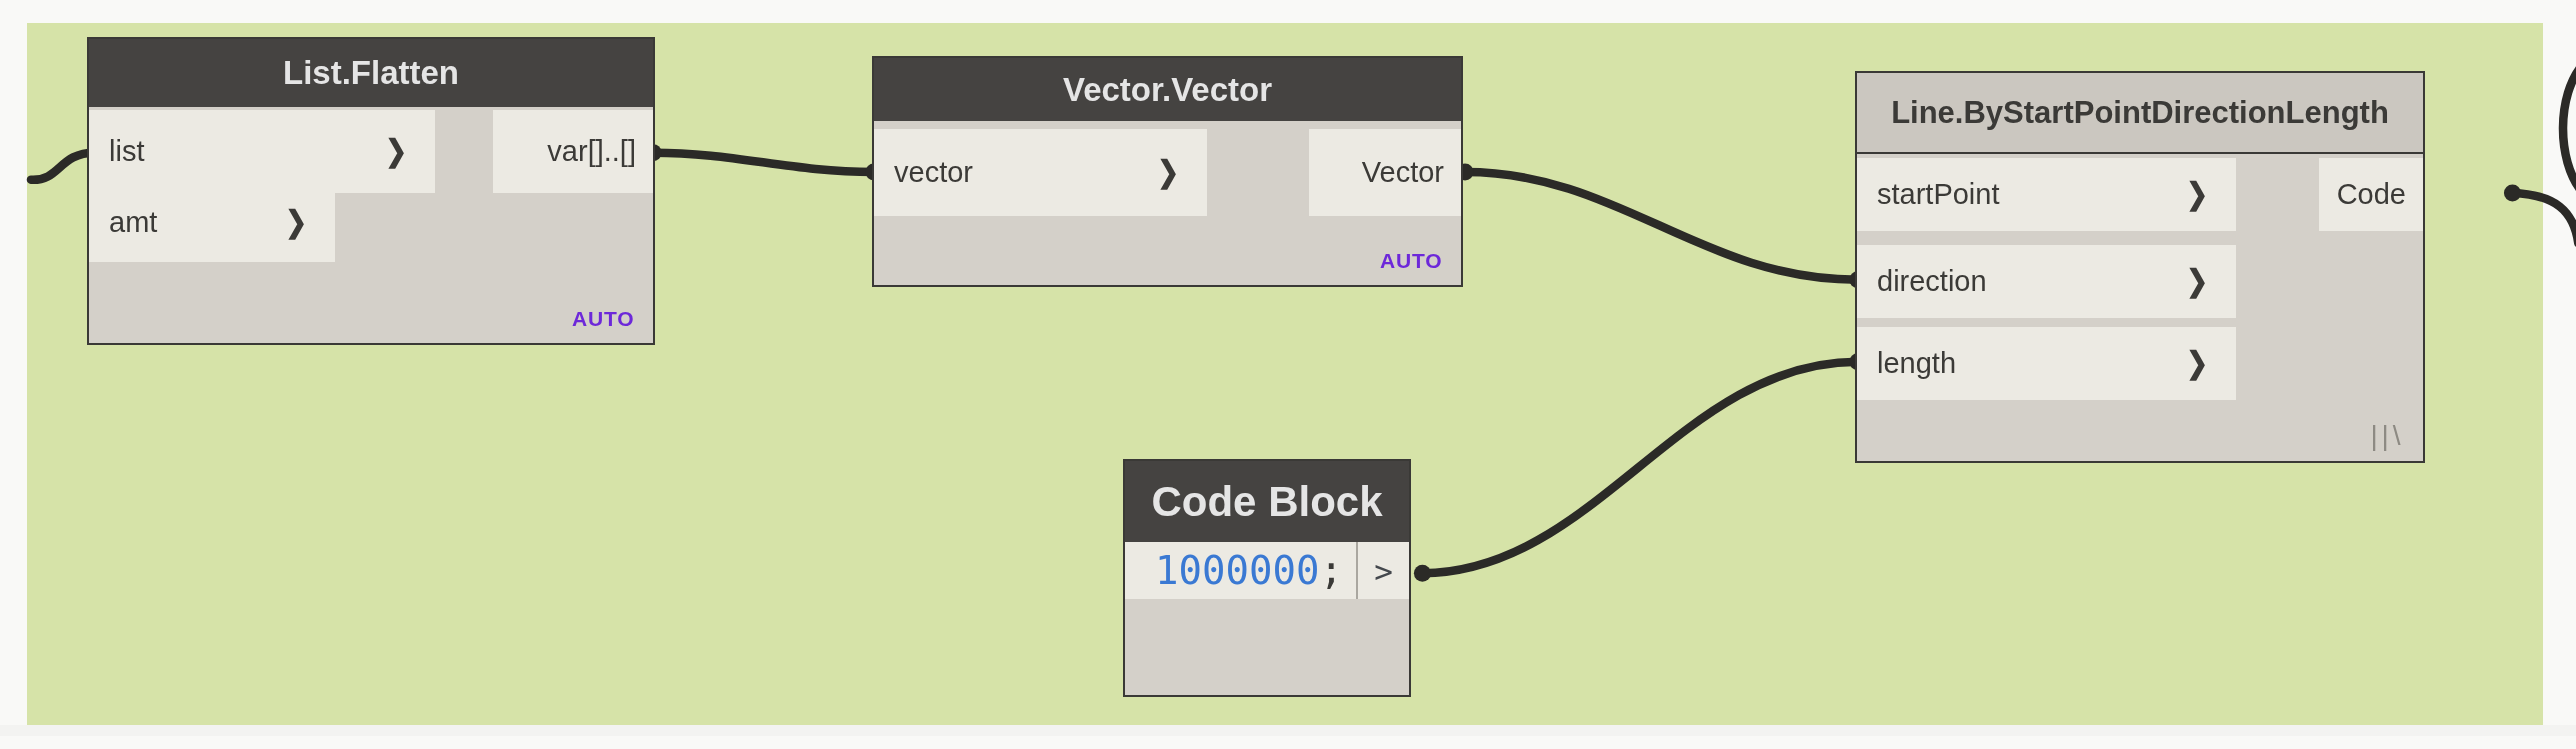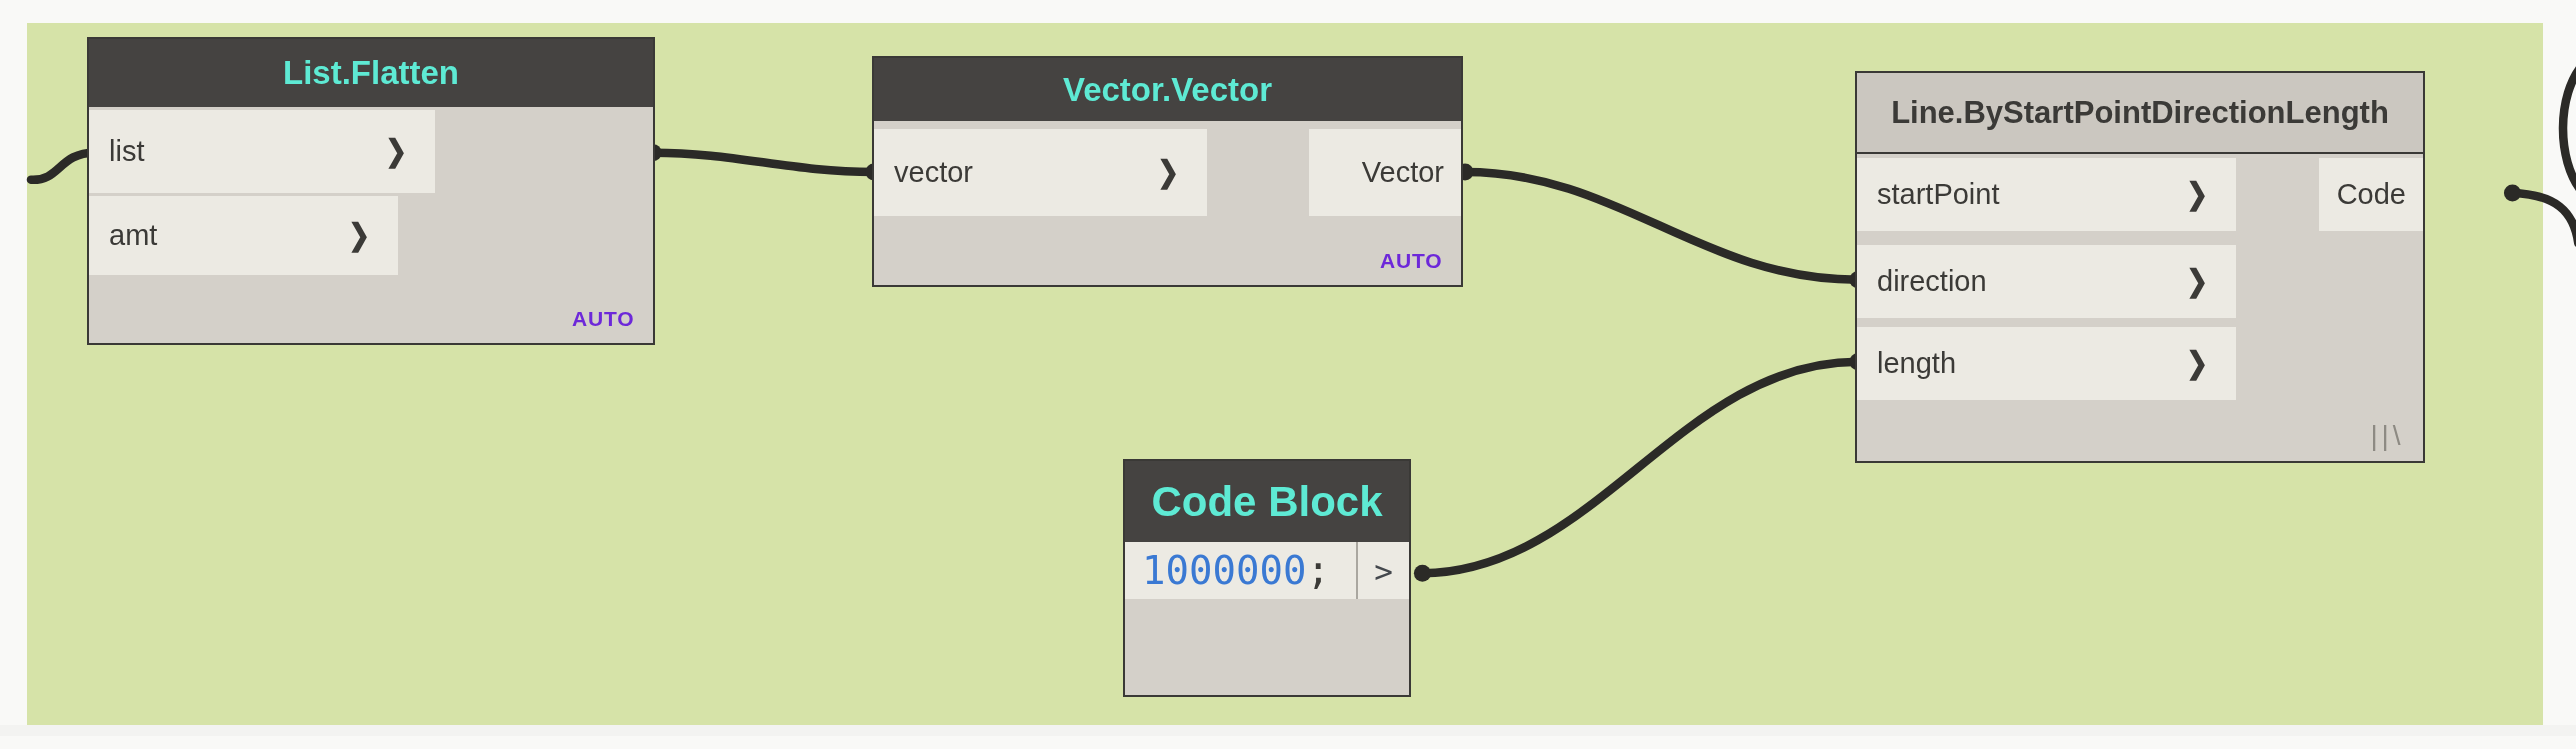--- a/index.html
+++ b/index.html
@@ -62,21 +62,21 @@
     left: 0;
     top: 0;
     width: 100%;
     display: flex;
     align-items: center;
     justify-content: center;
     box-sizing: border-box;
   }
   .nheader.dark {
     background: #454341;
-    color: #5eead4;
+    color: #e5e5e5;
   }
   .nheader.light {
     background: #cbc7c0;
     color: #3b3a37;
     border-bottom: 2.3px solid #3a3936;
   }
   .ntitle {
     font-weight: bold;
     font-size: 33px;
     white-space: nowrap;
@@ -123,21 +123,21 @@
     font-size: 28px;
     font-weight: normal;
     color: #8d8a83;
     letter-spacing: 3.9px;
     bottom: 9.3px;
   }
   
   .node1 { left: 87px; top: 37px;  width: 568px; height: 308px; }
   .node1 .nheader { height: 68px; }
   .node1 .row-list { top: 71px;  height: 83px; width: 346px; }
-  .node1 .row-amt  { top: 157px; height: 79px; width: 309px; }
+  .node1 .row-amt  { top: 144px; height: 79px; width: 246px; }
   .node1 .row-out  { top: 71px;  height: 83px; width: 160px; }
 
   .node2 { left: 872px; top: 56px; width: 591px; height: 231px; }
   .node2 .nheader { height: 63px; }
   .node2 .row-vector { top: 71px; height: 87px; width: 333px; }
   .node2 .row-out    { top: 71px; height: 87px; width: 152px; }
 
   .node3 { left: 1855px; top: 71px; width: 570px; height: 392px; padding-left: 45px; }
   .node3 .nheader { height: 81px; }
   .node3 .row-startpoint { top: 85px; height: 73px; width: 379px; }
@@ -160,20 +160,21 @@
   }
   .node4 .code-cell {
     width: 231px;
     display: flex;
     align-items: center;
     padding-left: 17px;
     box-sizing: border-box;
     font-family: "DejaVu Sans Mono", monospace;
     font-size: 39px;
     white-space: nowrap;
+    justify-content: center;
   }
   .node4 .code-value { color: #3a79d3; }
   .node4 .code-term  { color: #3b3a37; }
   .node4 .out-cell {
     flex: 1;
     border-left: 2.3px solid #aaa7a0;
     display: flex;
     align-items: center;
     justify-content: center;
     font-size: 31px;
@@ -211,20 +212,23 @@
       <span class="ntitle">List.Flatten</span>
     </div>
     <div class="prow in row-list">
       <span class="plabel">list</span>
       <span class="chev">❯</span>
     </div>
     <div class="prow in row-amt">
       <span class="plabel">amt</span>
       <span class="chev">❯</span>
     </div>
+    <div class="prow out row-out">
+      <span class="plabel">var[]..[]</span>
+    </div>
     <span class="lacing">AUTO</span>
   </div>
 
   <div class="node node2">
     <div class="nheader dark">
       <span class="ntitle">Vector.Vector</span>
     </div>
     <div class="prow in row-vector">
       <span class="plabel">vector</span>
       <span class="chev">❯</span>

